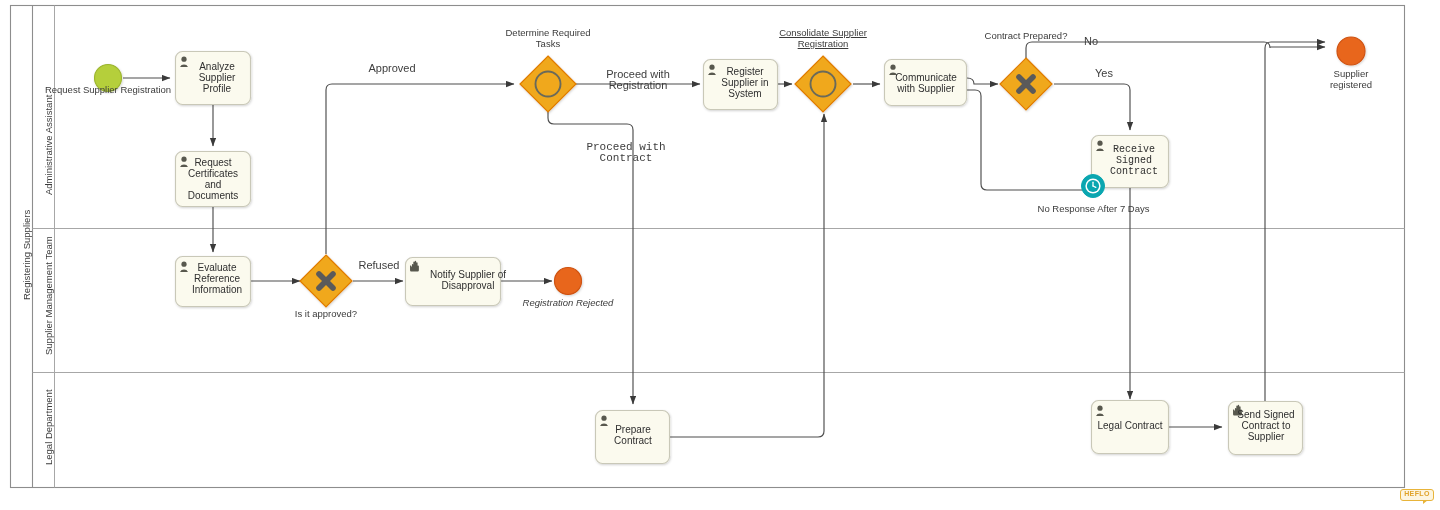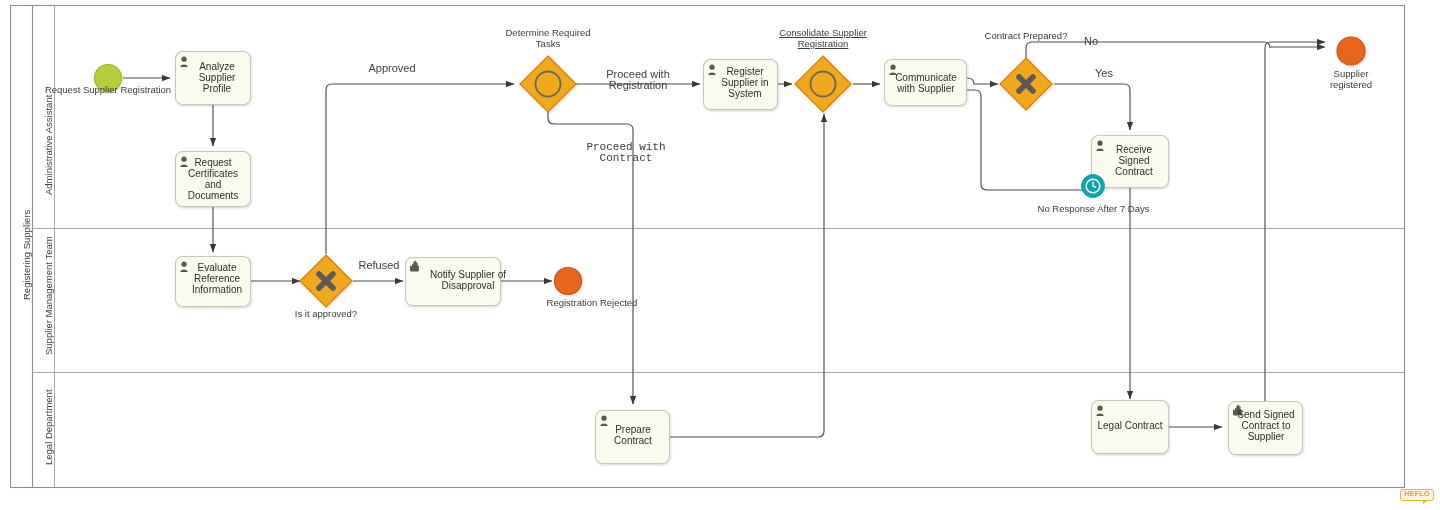--- a/index.html
+++ b/index.html
@@ -267,36 +267,36 @@
 
   <div class="pool-title" style="left:21px; top:300px; transform:rotate(-90deg);">Registering Suppliers</div>
 
   <div class="lane-title" style="left:43px; top:195px; transform:rotate(-90deg);">Administrative Assistant</div>
   <div class="lane-title" style="left:43px; top:355px; transform:rotate(-90deg);">Supplier Management Team</div>
   <div class="lane-title" style="left:43px; top:465px; transform:rotate(-90deg);">Legal Department</div>
 
   <div class="lbl evt" style="left:40px; top:84px; width:136px;">Request Supplier Registration</div>
   <div class="lbl evt" style="left:1309px; top:68px; width:84px;">Supplier
 registered</div>
-  <div class="lbl evt" style="left:532px; top:297px; width:120px;">Registration Rejected</div>
+  <div class="lbl evt" style="left:508px; top:297px; width:120px;font-style:italic;">Registration Rejected</div>
   <div class="lbl evt" style="left:1026px; top:203px; width:135px;">No Response After 7 Days</div>
 
   <div class="lbl task" style="left:188px; top:61px; width:58px;">Analyze
 Supplier
 Profile</div>
   <div class="lbl task" style="left:180px; top:157px; width:66px;">Request
 Certificates
 and
 Documents</div>
   <div class="lbl task" style="left:716px; top:66px; width:58px;">Register
 Supplier in
 System</div>
   <div class="lbl task" style="left:888px; top:72px; width:76px;">Communicate
 with Supplier</div>
-  <div class="lbl task" style="left:1104px; top:144px; width:60px;">Receive
+  <div class="lbl task" style="left:1104px; top:144px; width:60px;font-family:Liberation Mono, monospace;">Receive
 Signed
 Contract</div>
   <div class="lbl task" style="left:186px; top:262px; width:62px;">Evaluate
 Reference
 Information</div>
   <div class="lbl task" style="left:424px; top:269px; width:88px;">Notify Supplier of
 Disapproval</div>
   <div class="lbl task" style="left:604px; top:424px; width:58px;">Prepare
 Contract</div>
   <div class="lbl task" style="left:1096px; top:420px; width:68px;">Legal Contract</div>

